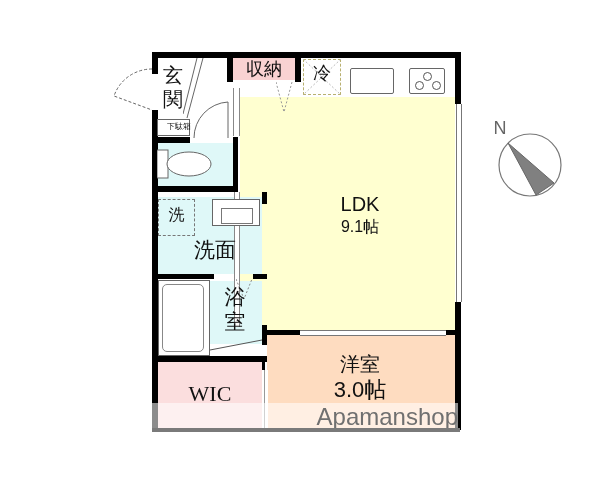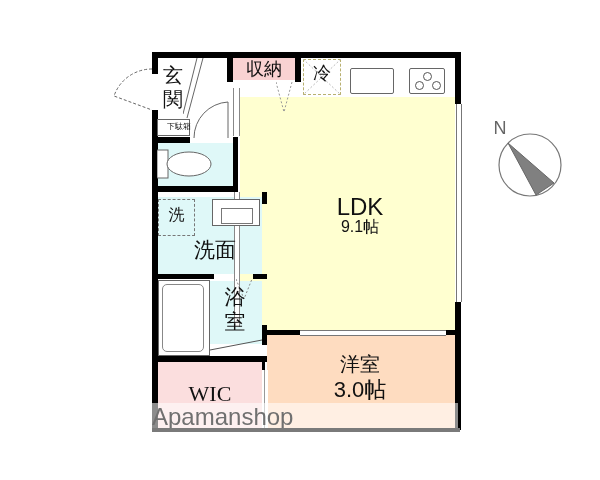--- a/index.html
+++ b/index.html
@@ -5,21 +5,21 @@
   html, body { margin:0; padding:0; }
   body { width:600px; height:480px; background:#ffffff; position:relative; overflow:hidden;
          font-family:"DejaVu Sans", sans-serif; }
   .abs { position:absolute; }
   .wall { position:absolute; background:#000; }
   .room { position:absolute; }
   .lbl { position:absolute; color:#111; text-align:center; line-height:1.15; }
   .thin { position:absolute; border:1px solid #666; box-sizing:border-box; background:#fff; }
   .watermark { position:absolute; left:152px; top:403px; width:306px; height:27px;
                background:rgba(255,255,255,0.55); }
-  .wm-text { position:absolute; left:152px; top:403px; width:306px; text-align:left;
+  .wm-text { position:absolute; left:152px; top:403px; width:306px; text-align:right;
              font-family:"Liberation Sans", sans-serif; font-size:24px; color:#707070; line-height:27px; }
 </style>
 </head>
 <body>
 
 <div class="room" style="left:157px;top:57px;width:78px;height:83px;background:#fff;"></div>
 <div class="room" style="left:233px;top:58px;width:62px;height:22px;background:#f9d2d2;"></div>
 <div class="room" style="left:240px;top:97px;width:215px;height:233px;background:#ffffd0;"></div>
 <div class="room" style="left:157px;top:143px;width:78px;height:43px;background:#dff8f8;"></div>
 <div class="room" style="left:157px;top:197px;width:105px;height:77px;background:#dff8f8;"></div>
@@ -109,21 +109,21 @@
 <div class="lbl" style="left:215px;top:310px;width:40px;font-size:21px;">室</div>
 
 <div class="lbl" style="left:158px;top:64px;width:30px;font-size:20px;">玄</div>
 <div class="lbl" style="left:158px;top:88px;width:30px;font-size:20px;">関</div>
 
 <div class="lbl" style="left:233px;top:59px;width:62px;font-size:18px;">収納</div>
 <svg class="abs" style="left:276px;top:82px;" width="20" height="32">
   <polyline points="0,0 8,30 16,0" fill="none" stroke="#999" stroke-dasharray="2,2"></polyline>
 </svg>
 
-<div class="lbl" style="left:300px;top:193px;width:120px;font-size:24px;font-family:'Liberation Sans',sans-serif;">LDK</div>
+<div class="lbl" style="left:300px;top:193px;width:120px;font-size:20px;font-family:'Liberation Sans',sans-serif;">LDK</div>
 <div class="lbl" style="left:300px;top:218px;width:120px;font-size:16px;font-family:'Liberation Sans',sans-serif;">9.1帖</div>
 
 <div class="lbl" style="left:300px;top:353px;width:120px;font-size:20px;">洋室</div>
 <div class="lbl" style="left:300px;top:377px;width:120px;font-size:22px;font-family:'Liberation Sans',sans-serif;">3.0帖</div>
 
 <div class="lbl" style="left:160px;top:381px;width:100px;font-size:22px;font-family:Liberation Serif, serif;text-align:center;">WIC</div>
 <div class="abs" style="left:264px;top:370px;width:3px;height:58px;border-left:1px solid #999;background:#fff;"></div>
 
 <div class="watermark"></div>
 <div class="wm-text">Apamanshop</div>

